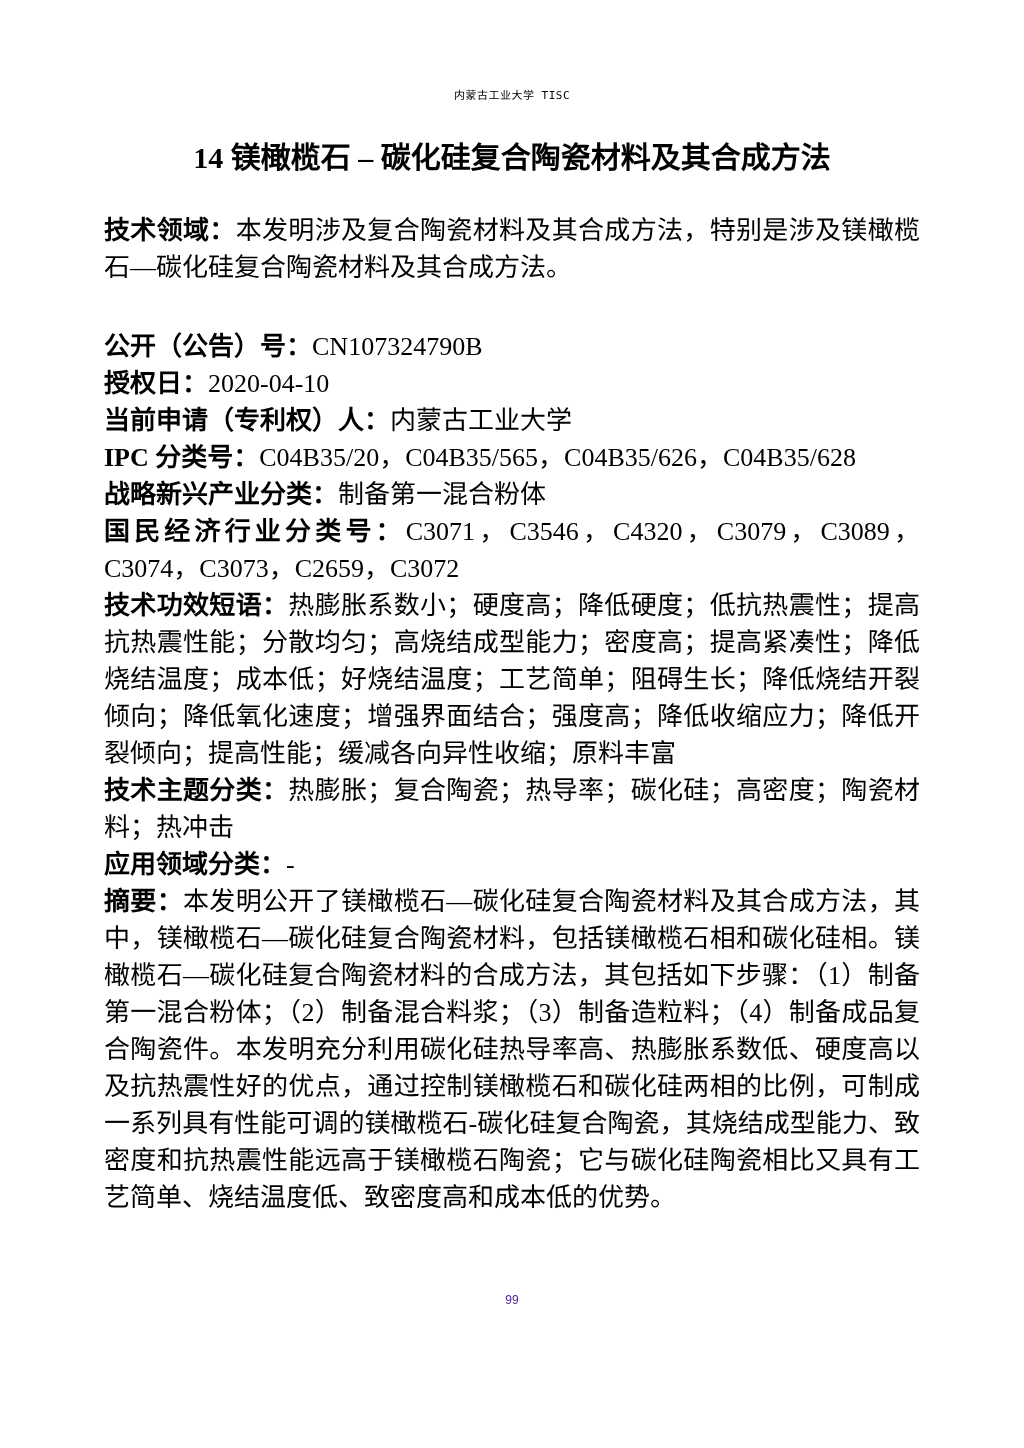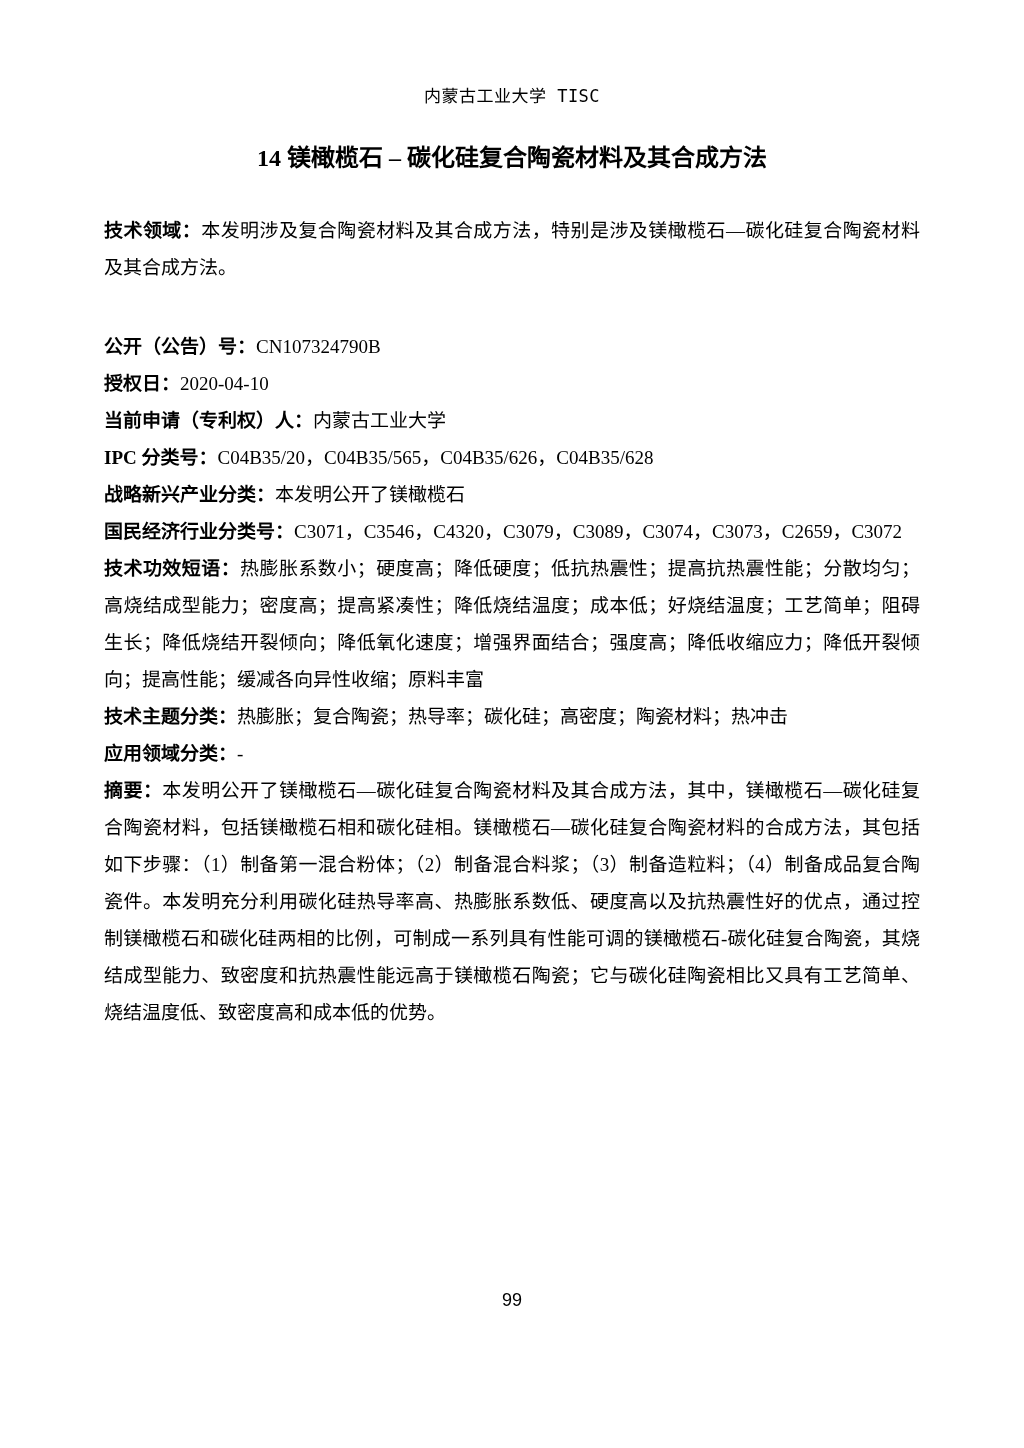--- a/index.html
+++ b/index.html
@@ -8,75 +8,75 @@
     width: 1024px;
     height: 1448px;
     position: relative;
     padding-top: 84px;
     font-family: "Liberation Serif", "DejaVu Serif", serif;
     color: #000000;
   }
   .page-header {
     text-align: center;
     font-family: "DejaVu Sans Mono", "DejaVu Sans", monospace;
-    font-size: 17px;
+    font-size: 11px;
     line-height: 24px;
     letter-spacing: 0.5px;
   }
   .doc-title {
     text-align: center;
     font-weight: bold;
-    font-size: 24px;
+    font-size: 30px;
     line-height: 48px;
     margin-top: 26px;
     font-family: "Liberation Serif", "DejaVu Serif", serif;
   }
   .content {
     width: 816px;
     margin: 0 auto 0 104px;
   }
   .para {
-    font-size: 19px;
+    font-size: 26px;
     line-height: 37px;
     text-align: justify;
     text-justify: inter-ideograph;
   }
   .tech-field { margin-top: 30px; }
   .fields { margin-top: 42px; }
   .abstract { }
   .lbl { font-weight: bold; }
   .page-number {
     position: absolute;
     left: 0;
     top: 1288px;
     width: 100%;
     text-align: center;
-    font-size: 18px;
+    font-size: 12px;
     line-height: 24px;
-    color: #000000;
+    color: #4c1d95;
     font-family: "Liberation Sans", "DejaVu Sans", sans-serif;
   }
 </style>
 </head>
 <body>
 
 <div class="page-header">内蒙古工业大学 TISC</div>
 
 <h1 class="doc-title">14 镁橄榄石 – 碳化硅复合陶瓷材料及其合成方法</h1>
 
 <div class="content">
 
   <p class="para tech-field"><span class="lbl">技术领域：</span><span>本发明涉及复合陶瓷材料及其合成方法，特别是涉及镁橄榄石—碳化硅复合陶瓷材料及其合成方法。</span></p>
 
   <div class="fields">
     <p class="para"><span class="lbl">公开（公告）号：</span><span>CN107324790B</span></p>
     <p class="para"><span class="lbl">授权日：</span><span>2020-04-10</span></p>
     <p class="para"><span class="lbl">当前申请（专利权）人：</span><span>内蒙古工业大学</span></p>
     <p class="para"><span class="lbl">IPC 分类号：</span><span>C04B35/20，C04B35/565，C04B35/626，C04B35/628</span></p>
-    <p class="para"><span class="lbl">战略新兴产业分类：</span><span>本发明公开了镁橄榄石</span></p>
+    <p class="para"><span class="lbl">战略新兴产业分类：</span><span>制备第一混合粉体</span></p>
     <p class="para"><span class="lbl">国民经济行业分类号：</span><span>C3071，C3546，C4320，C3079，C3089，C3074，C3073，C2659，C3072</span></p>
     <p class="para"><span class="lbl">技术功效短语：</span><span>热膨胀系数小；硬度高；降低硬度；低抗热震性；提高抗热震性能；分散均匀；高烧结成型能力；密度高；提高紧凑性；降低烧结温度；成本低；好烧结温度；工艺简单；阻碍生长；降低烧结开裂倾向；降低氧化速度；增强界面结合；强度高；降低收缩应力；降低开裂倾向；提高性能；缓减各向异性收缩；原料丰富</span></p>
     <p class="para"><span class="lbl">技术主题分类：</span><span>热膨胀；复合陶瓷；热导率；碳化硅；高密度；陶瓷材料；热冲击</span></p>
     <p class="para"><span class="lbl">应用领域分类：</span><span>-</span></p>
   </div>
 
   <p class="para abstract"><span class="lbl">摘要：</span><span>本发明公开了镁橄榄石—碳化硅复合陶瓷材料及其合成方法，其中，镁橄榄石—碳化硅复合陶瓷材料，包括镁橄榄石相和碳化硅相。镁橄榄石—碳化硅复合陶瓷材料的合成方法，其包括如下步骤：（1）制备第一混合粉体；（2）制备混合料浆；（3）制备造粒料；（4）制备成品复合陶瓷件。本发明充分利用碳化硅热导率高、热膨胀系数低、硬度高以及抗热震性好的优点，通过控制镁橄榄石和碳化硅两相的比例，可制成一系列具有性能可调的镁橄榄石-碳化硅复合陶瓷，其烧结成型能力、致密度和抗热震性能远高于镁橄榄石陶瓷；它与碳化硅陶瓷相比又具有工艺简单、烧结温度低、致密度高和成本低的优势。</span></p>
 
 </div>
 

